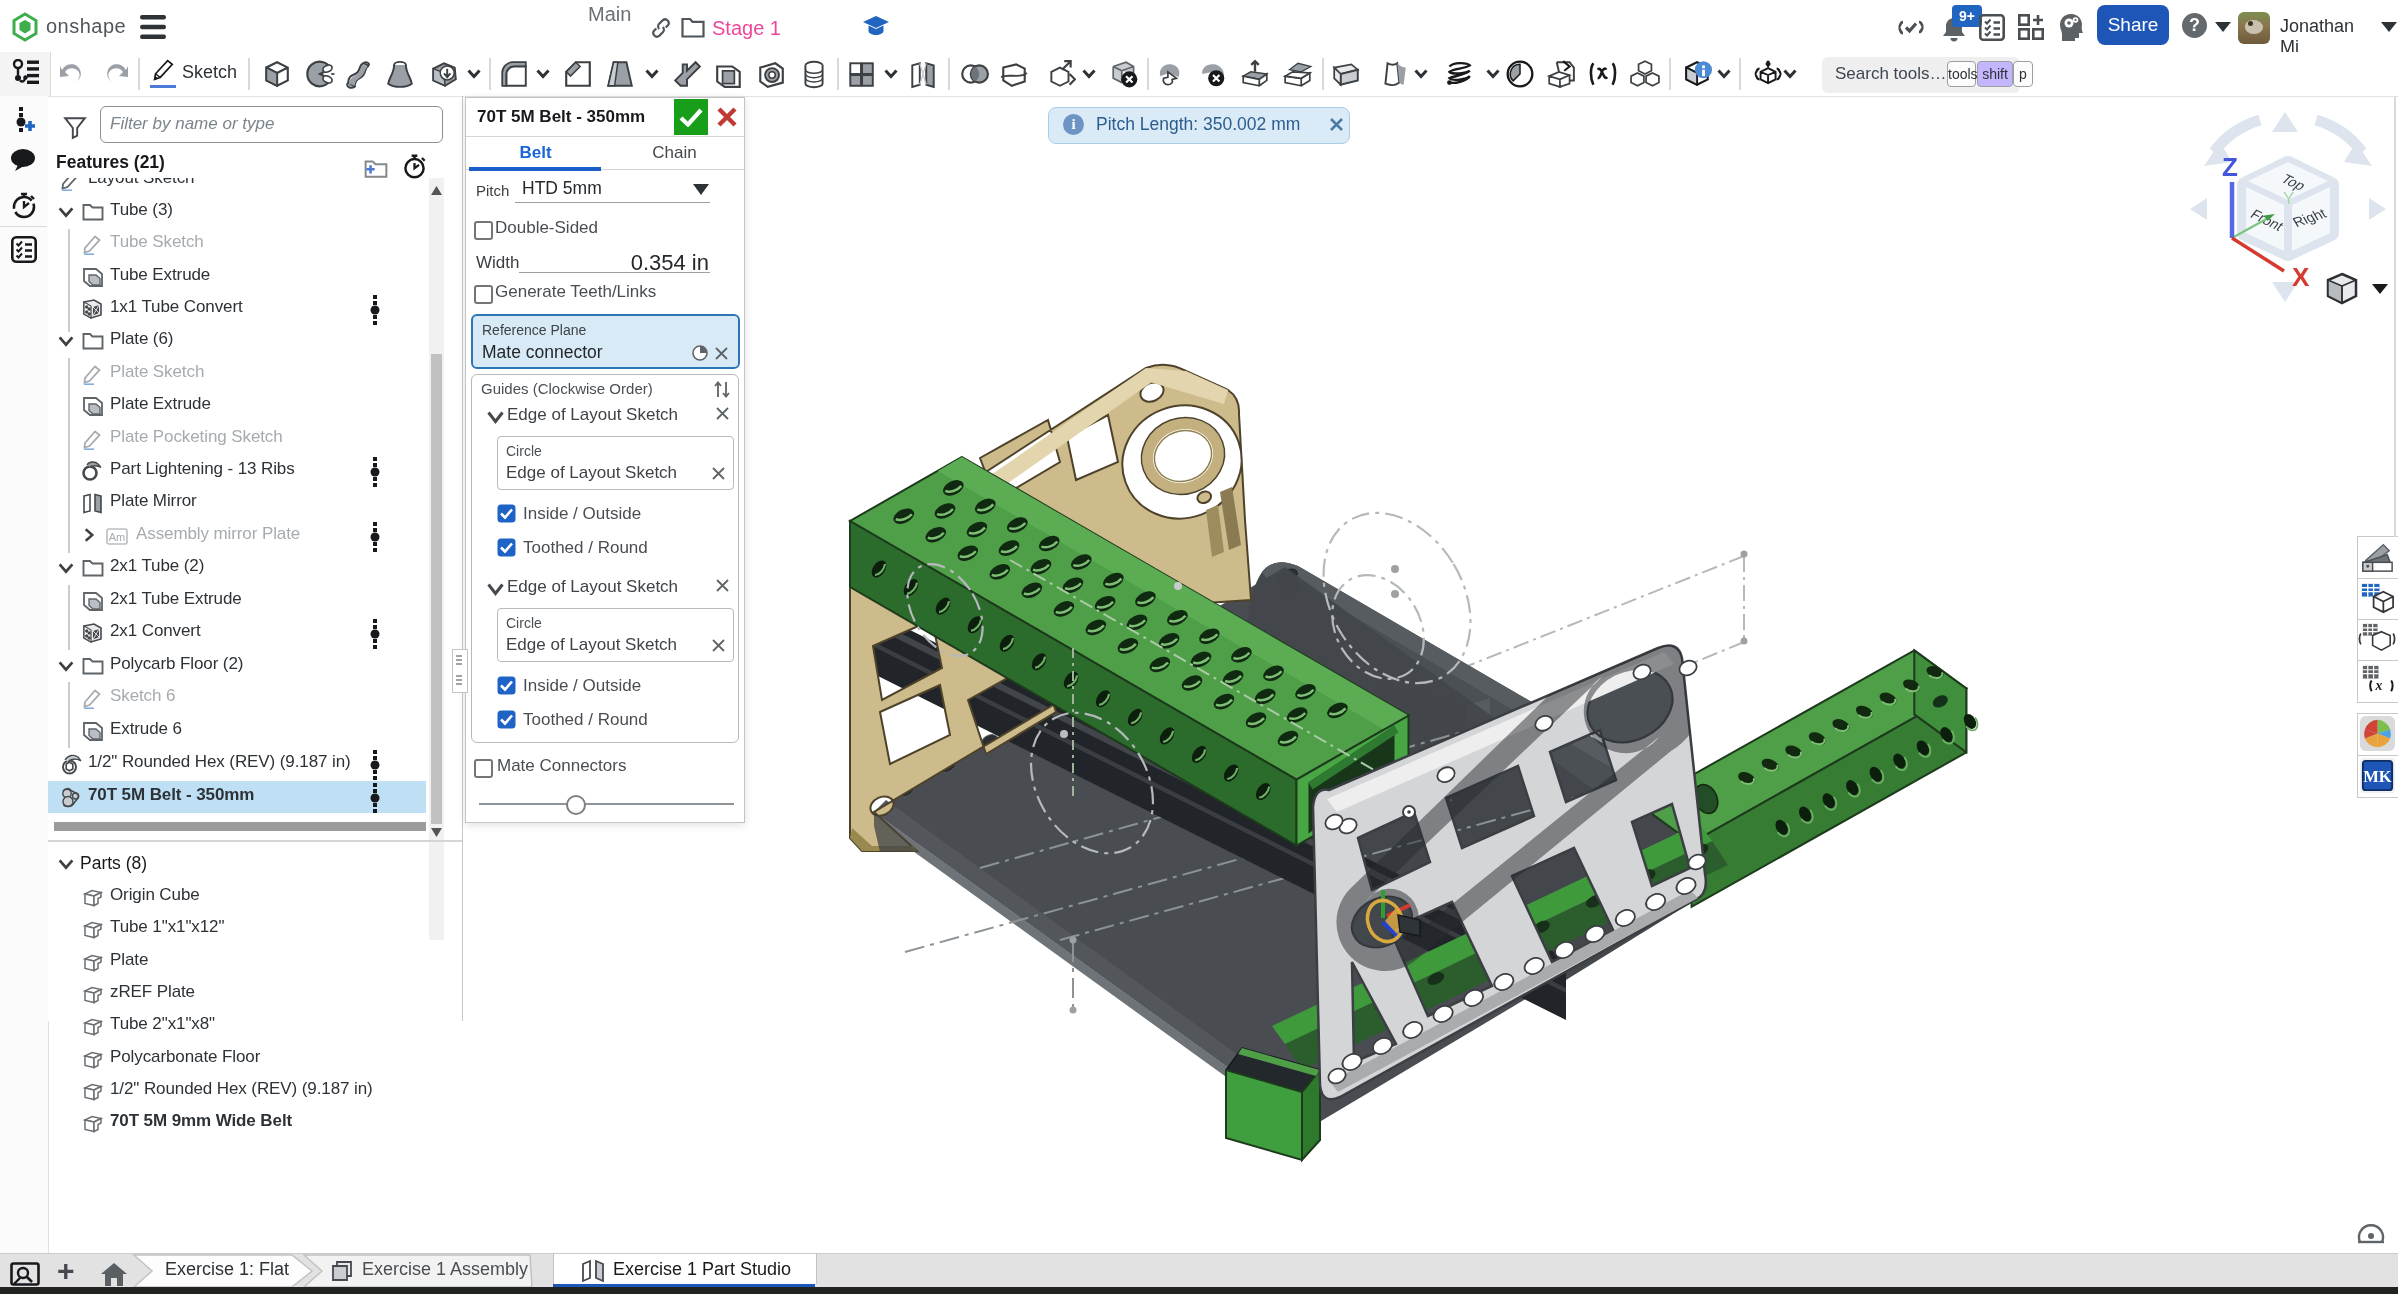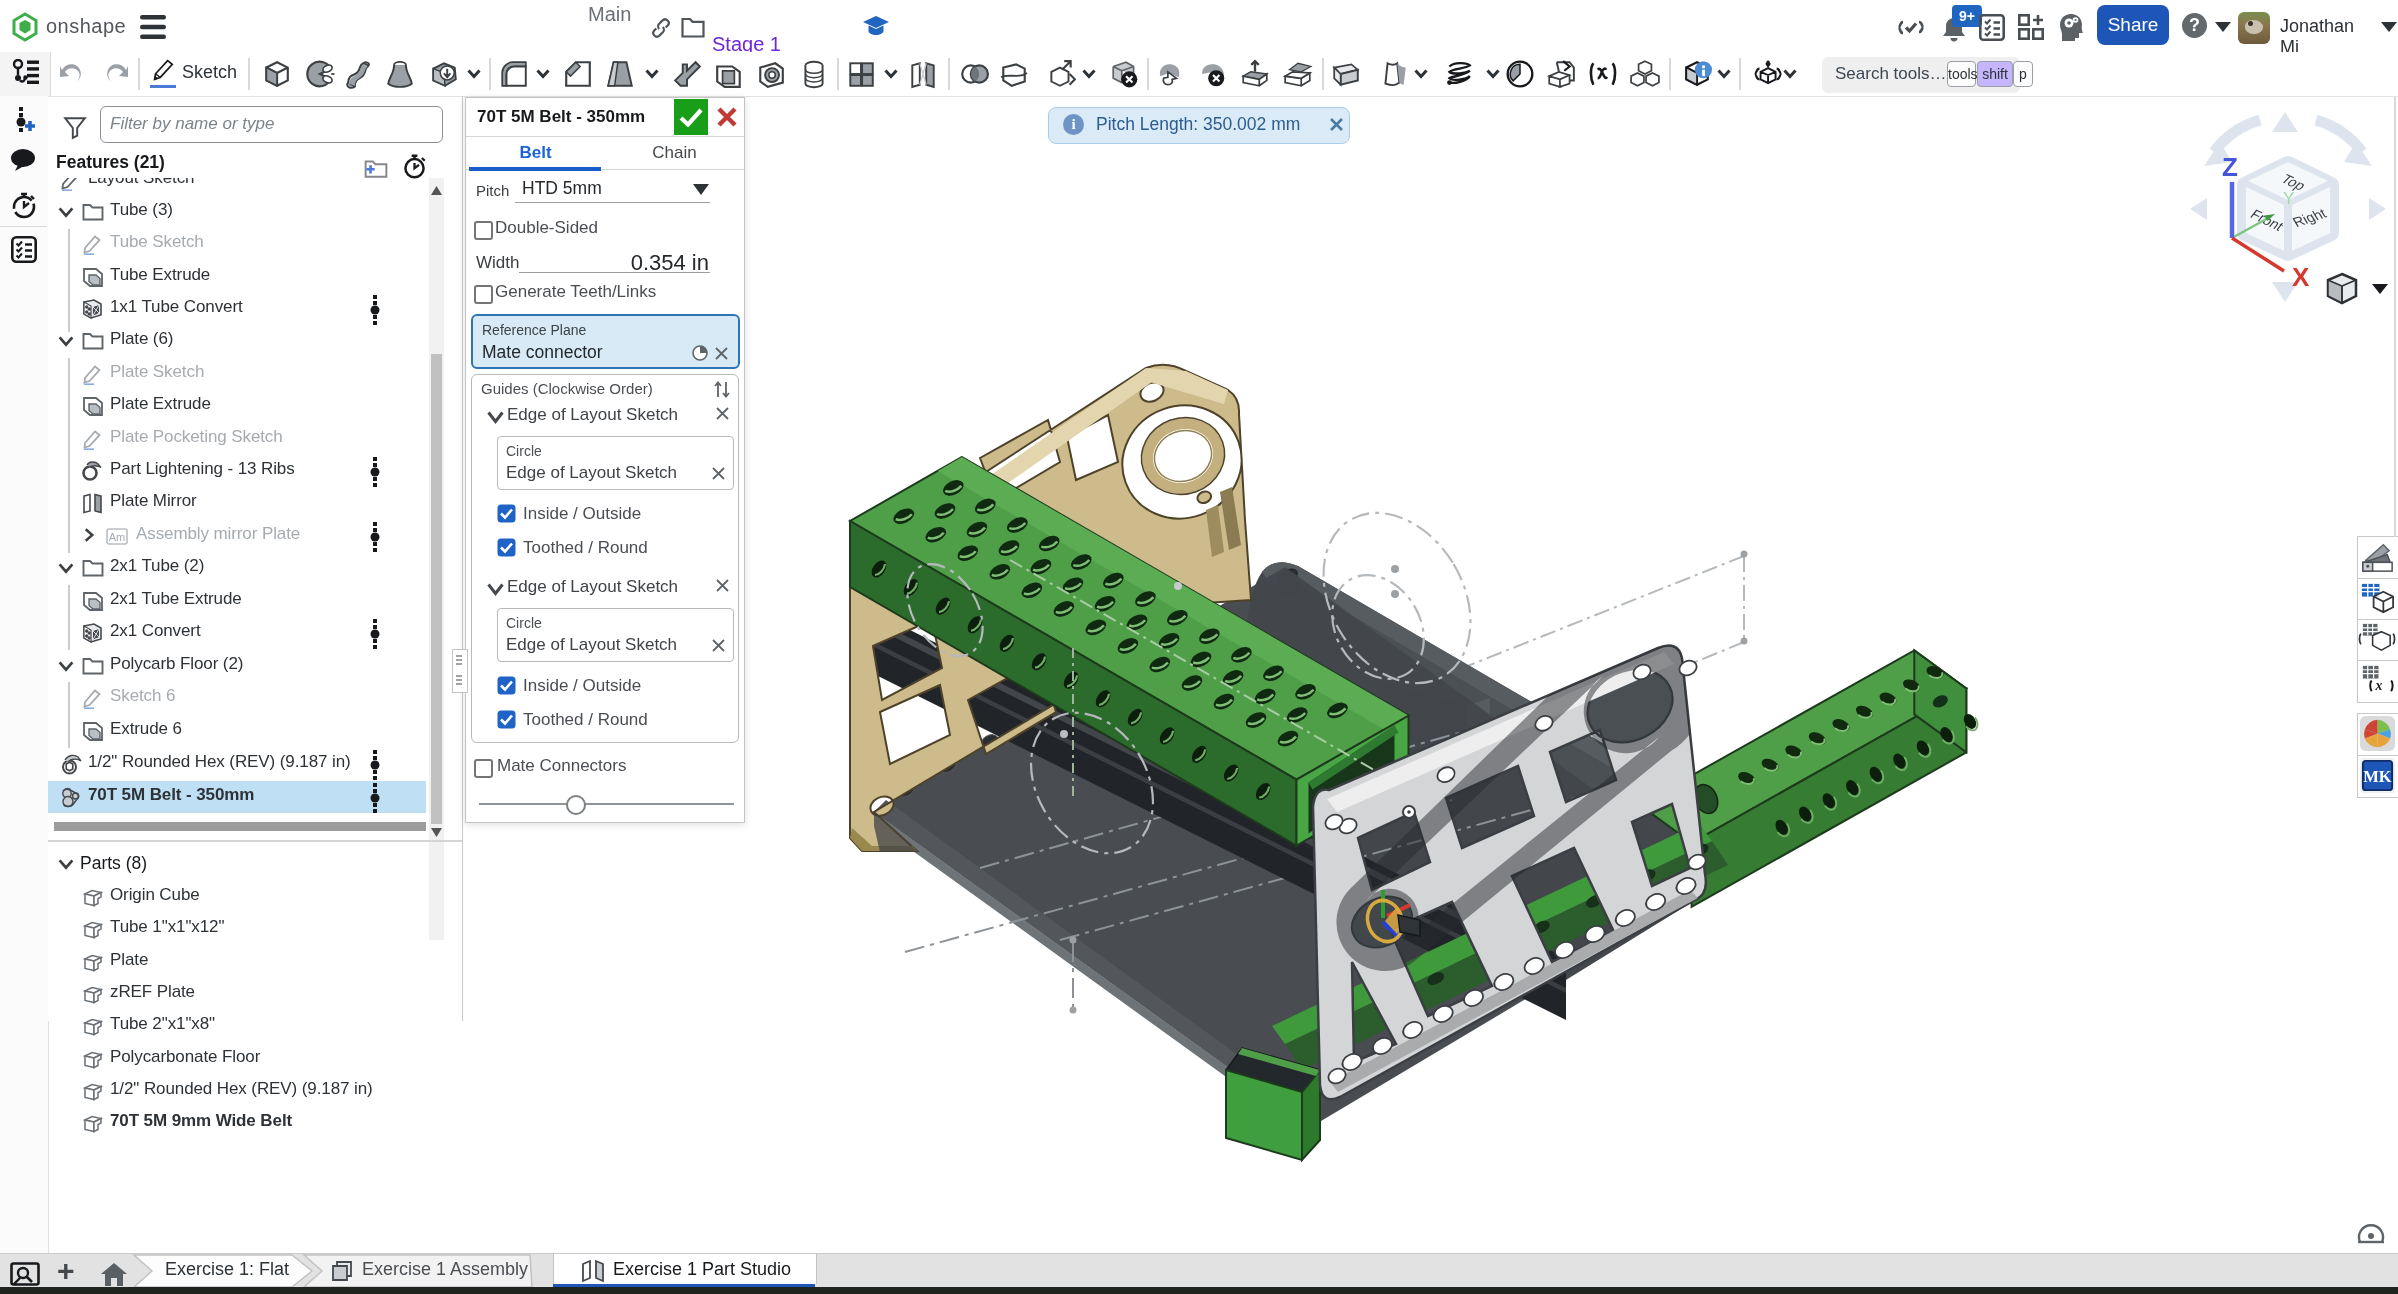--- a/index.html
+++ b/index.html
@@ -34,21 +34,21 @@
       <rect x="0" y="9.8" width="26" height="4.4" rx="2.2" fill="#2e3338"></rect>
       <rect x="0" y="19.6" width="26" height="4.4" rx="2.2" fill="#2e3338"></rect>
   </svg>
   <div class="abs" style="left:588px;top:3px;font-size:20px;color:#6b7076;">Main</div>
   <svg class="ico" style="left:650px;top:17px" width="22" height="22" viewBox="0 0 24 24">
       <path d="M10 13 a4 4 0 0 1 0-5.6 l4-4 a4 4 0 0 1 5.6 5.6 l-2.5 2.5 M14 11 a4 4 0 0 1 0 5.6 l-4 4 a4 4 0 0 1 -5.6-5.6 l2.5 -2.5" fill="none" stroke="#4f555b" stroke-width="2.4"></path>
     </svg>
   <svg class="ico" style="left:681px;top:16px" width="24" height="22" viewBox="0 0 24 22">
       <path d="M1.5 3 L9 3 L11.5 5.8 L22.5 5.8 L22.5 20.5 L1.5 20.5 Z" fill="none" stroke="#4f555b" stroke-width="2.2"></path>
     </svg>
-  <div class="abs" style="left:712px;top:17px;font-size:20px;color:#6d28d9;margin-top:16px;">Stage 1</div>
+  <div class="abs" style="left:712px;top:17px;font-size:20px;color:#ec4899;">Stage 1</div>
   <svg class="ico" style="left:863px;top:16px" width="26" height="22" viewBox="0 0 26 22">
       <path d="M13 0 L26 6 L13 12 L0 6 Z" fill="#2065c0"></path>
       <path d="M5.5 9.5 L5.5 15 C5.5 17 9 19 13 19 C17 19 20.5 17 20.5 15 L20.5 9.5 L13 13 Z" fill="#2065c0"></path>
     </svg>
 
   <svg class="ico" style="left:1896px;top:14px" width="30" height="27" viewBox="0 0 30 27">
       <path d="M7 1 C3.5 1 4.5 6 2.5 6 M2.5 6 C4.5 6 3.5 11 7 11 M2.5 6 L2.5 6" transform="translate(0,7) scale(1,1.1)" fill="none" stroke="#4a4f54" stroke-width="2.6"></path>
       <path d="M23 8 C26.5 8 25.5 13 27.5 13 C25.5 13 26.5 18 23 18" fill="none" stroke="#4a4f54" stroke-width="2.6"></path>
       <path d="M10 13.5 L13.5 17 L20 9.5" fill="none" stroke="#4a4f54" stroke-width="3.2"></path>
     </svg>

